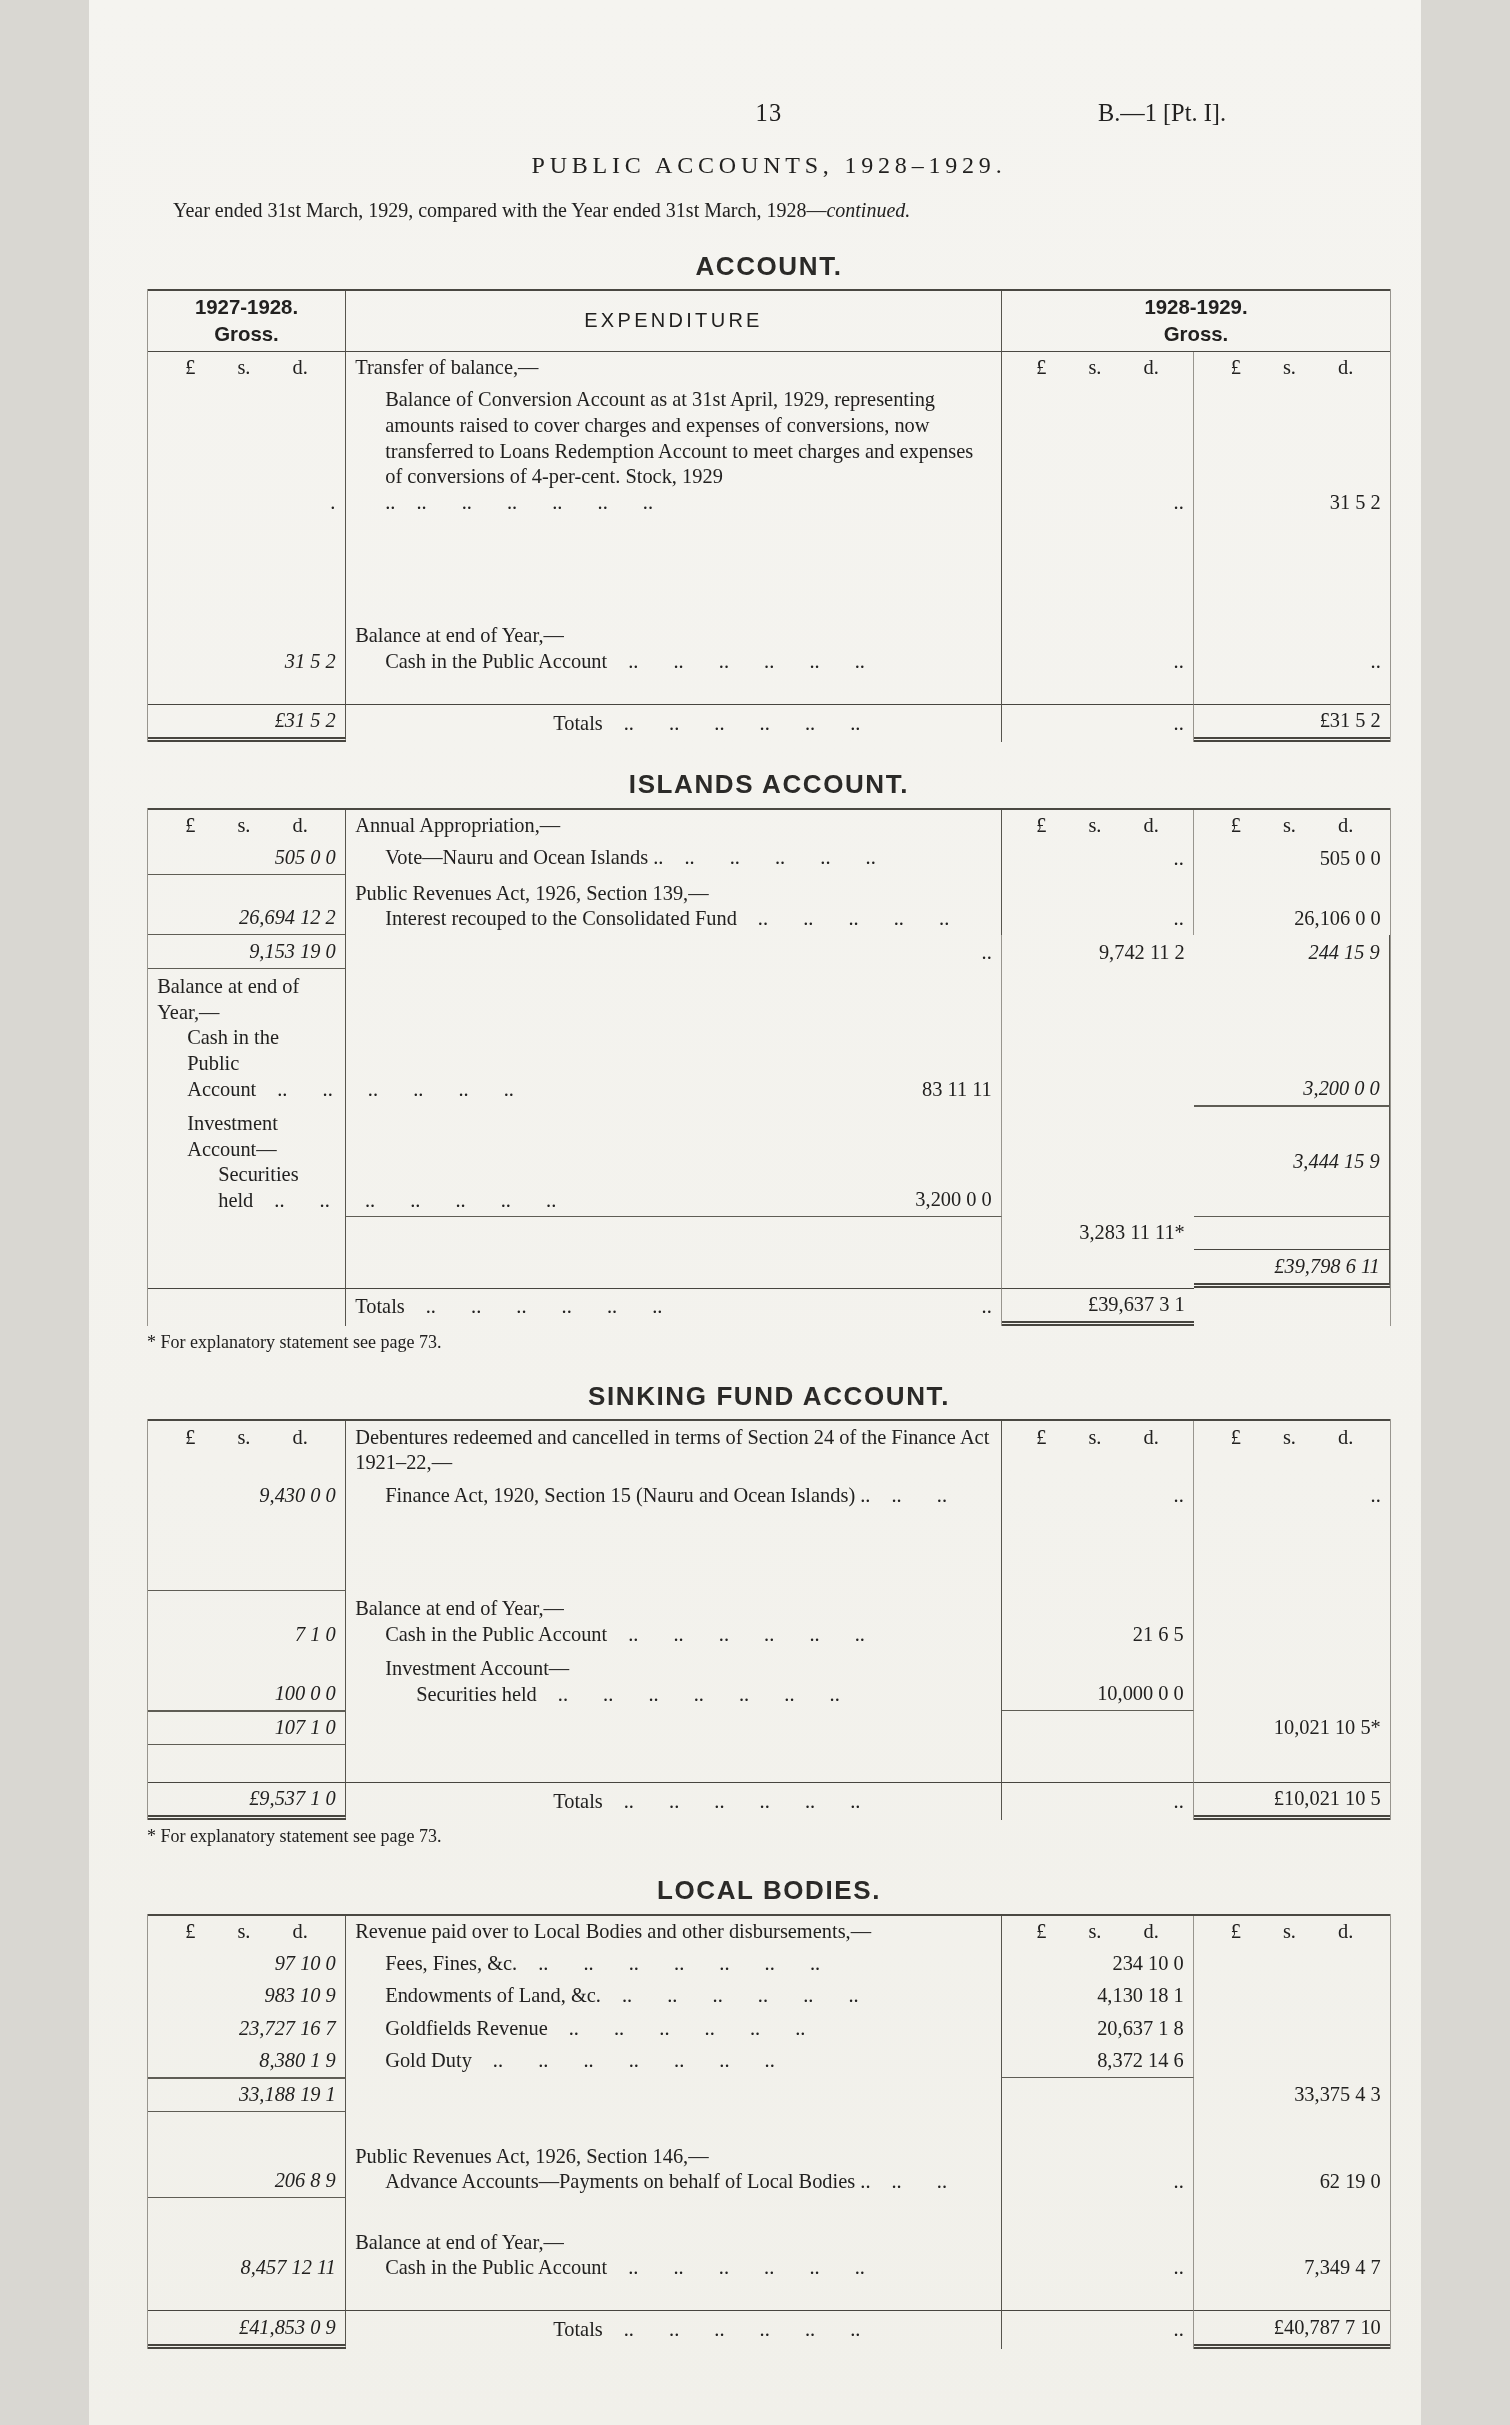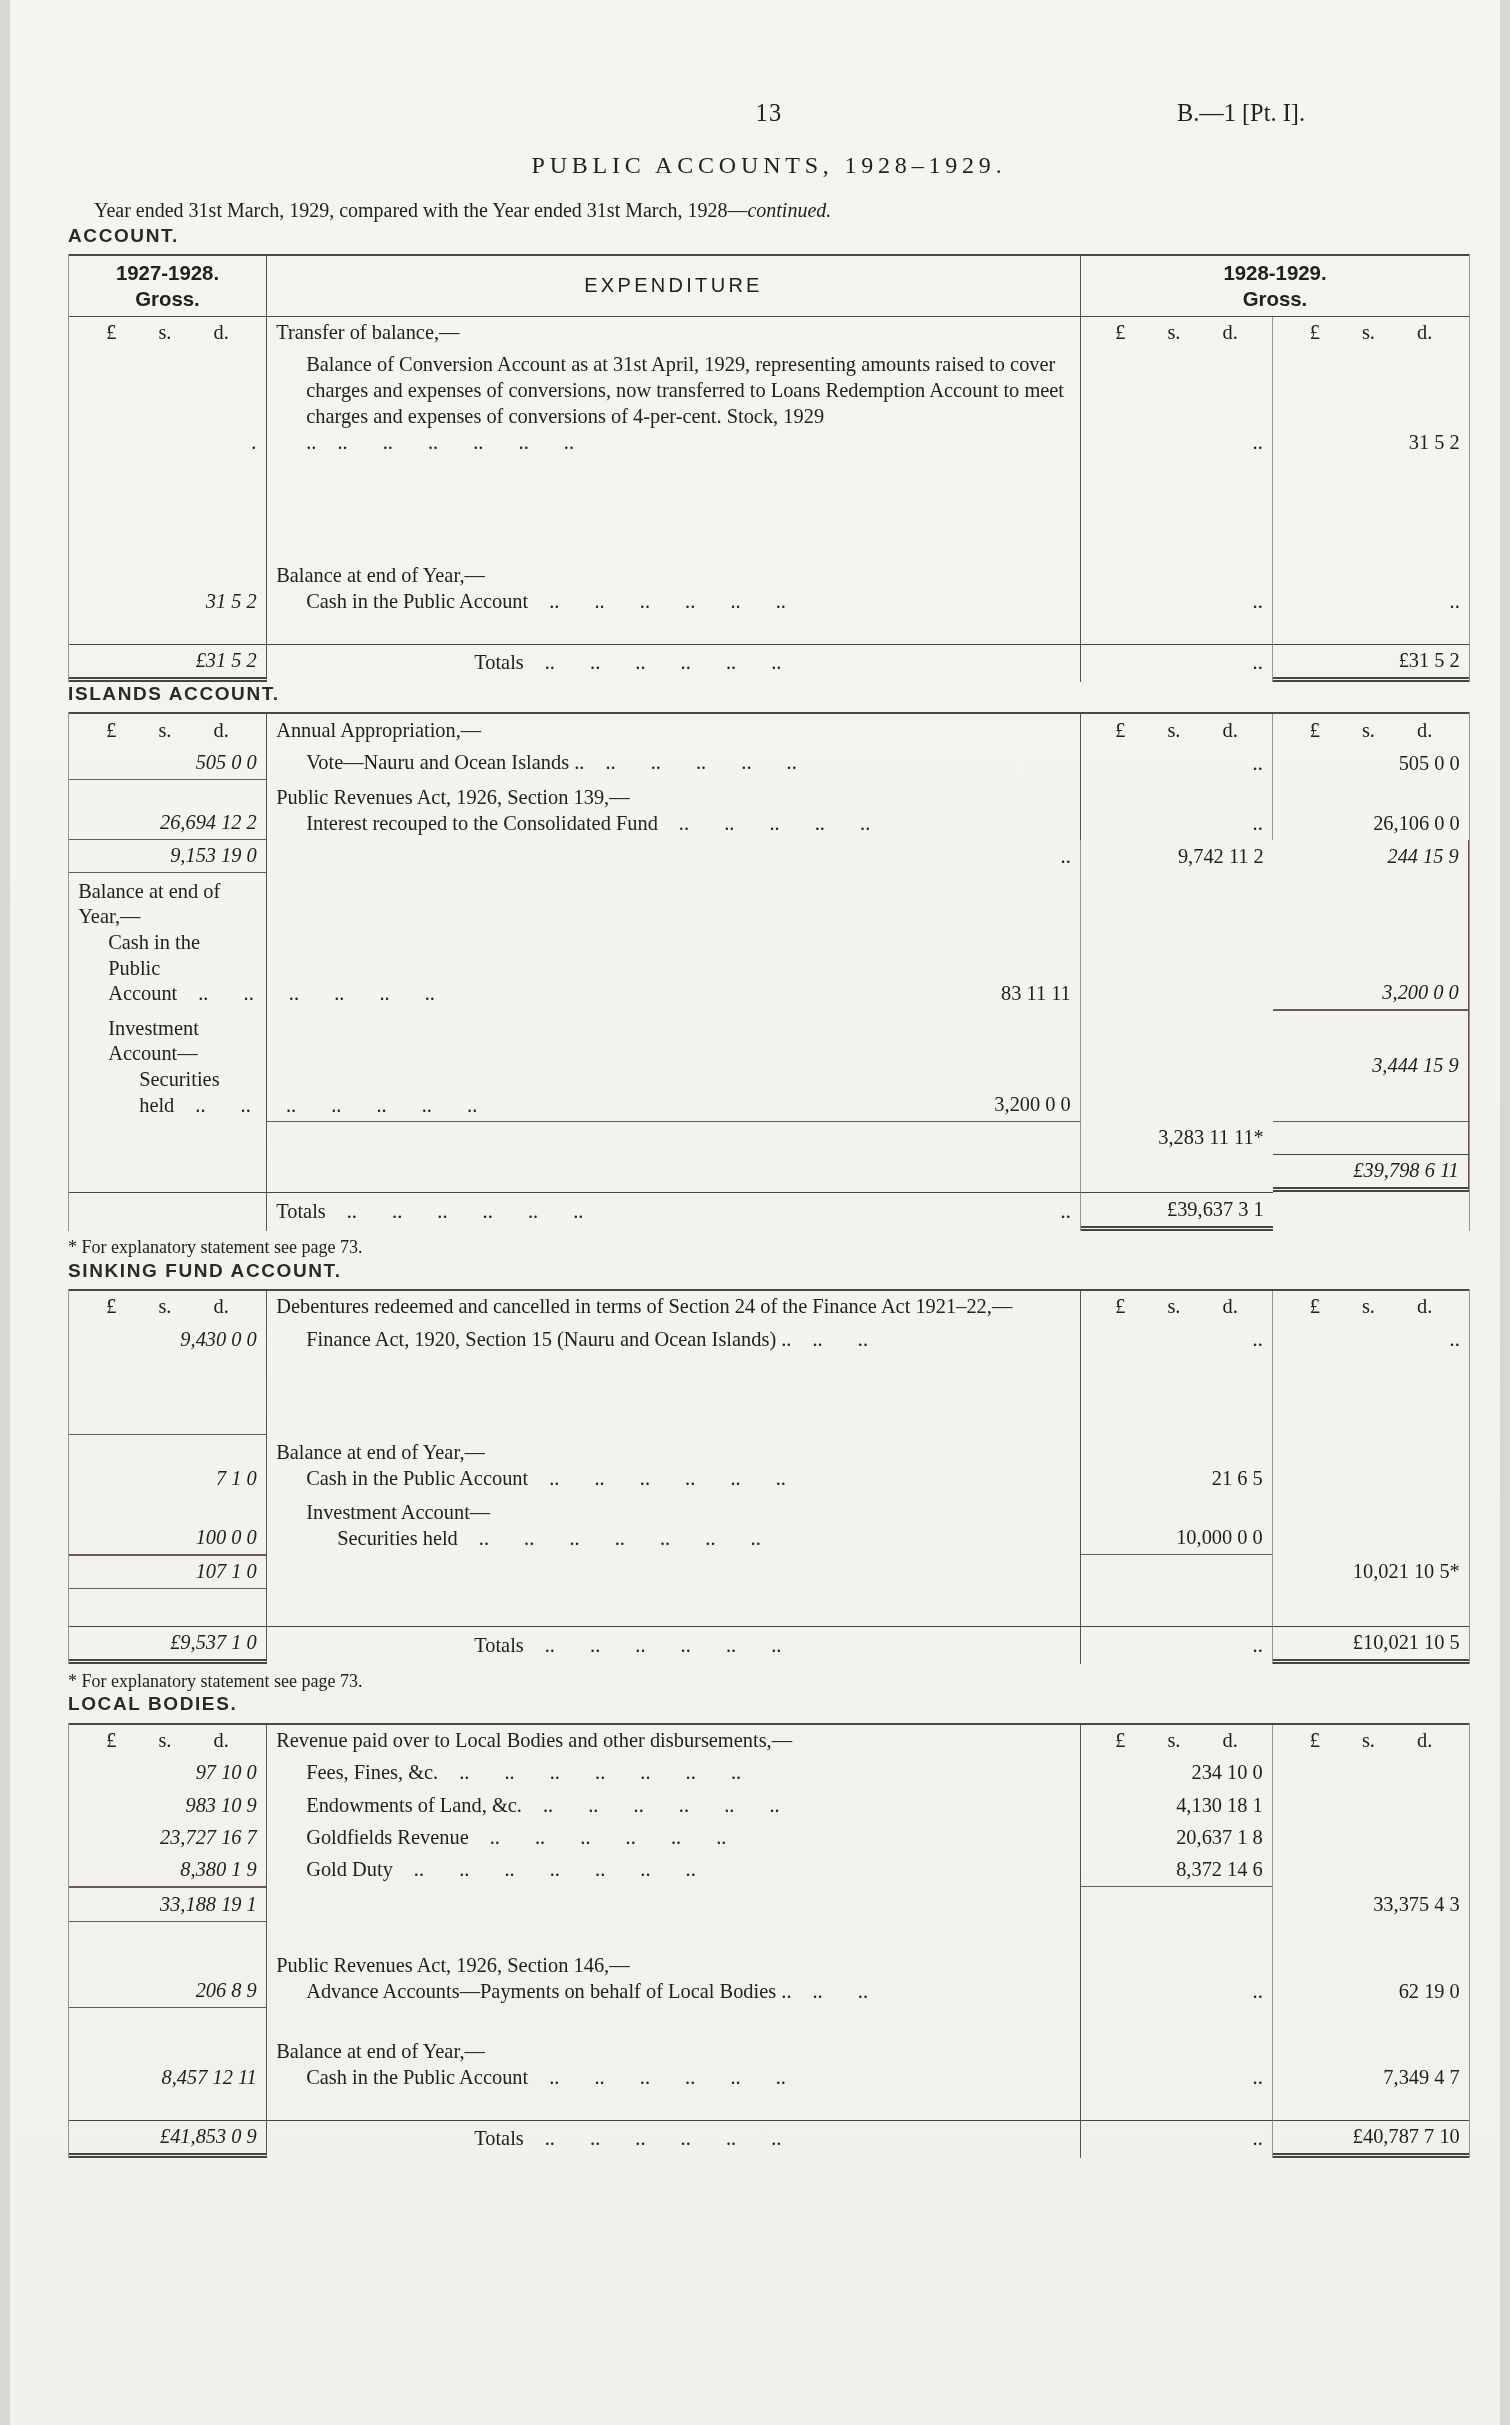--- a/index.html
+++ b/index.html
@@ -1,35 +1,35 @@
 <!DOCTYPE html>
 <html style="font-size:10.5px"><head>
 <meta charset="utf-8">
 <style>
   * { box-sizing: border-box; }
   html, body { margin:0; padding:0; background:#d9d7d2; }
   .sheet {
-    width:1490px; height:2426px; margin:0 auto; position:relative; overflow:hidden;
+    width:1332px; height:2426px; margin:0 auto; position:relative; overflow:hidden;
     background:linear-gradient(180deg,#f5f4f0 0%, #f3f2ed 60%, #f1f0ea 100%);
     color:#222120;
     font-family:"Liberation Serif","DejaVu Serif",serif;
     font-size:20.4px; line-height:1.26;
   }
   .inner { padding:98px 30px 0 58px; }
 
   .headline { display:grid; grid-template-columns:1fr auto 1fr; align-items:baseline; }
   .pageno { grid-column:2; text-align:center; font-size:24.4px; letter-spacing:1.3px; }
   .docref { text-align:right; padding-right:165px; font-size:24.4px; white-space:nowrap; }
   .title  { text-align:center; font-size:24px; letter-spacing:0.2em; margin-top:21px; }
   .subtitle { margin-top:18.5px; font-size:20px;margin-left:26px; }
   .subtitle .cont { font-style:italic; }
 
   .sec {
     font-family:"Liberation Sans","DejaVu Sans",sans-serif; font-weight:bold;
-    font-size:19px; letter-spacing:1.6px; margin-top:0; color:#2b2a28;
+    font-size:26px; letter-spacing:1.6px; margin-top:26px; color:#2b2a28;text-align:center;
   }
 
   .tblwrap { border-left:1.3px solid #98958e; border-right:1.3px solid #98958e; margin-top:6.6px; }
   .tbl { display:grid; grid-template-columns:198px 1fr 192px 196px; border-top:2px solid #4a4842; }
   .tbl > div { padding:3.3px 9.2px; min-height:26px; }
 
   .c1 { border-right:1.3px solid #57554e; }
   .c2 { border-right:1.3px solid #57554e; }
   .c3 { border-right:1.3px solid #98958e; }
   .span2 { grid-column:3/5; }

